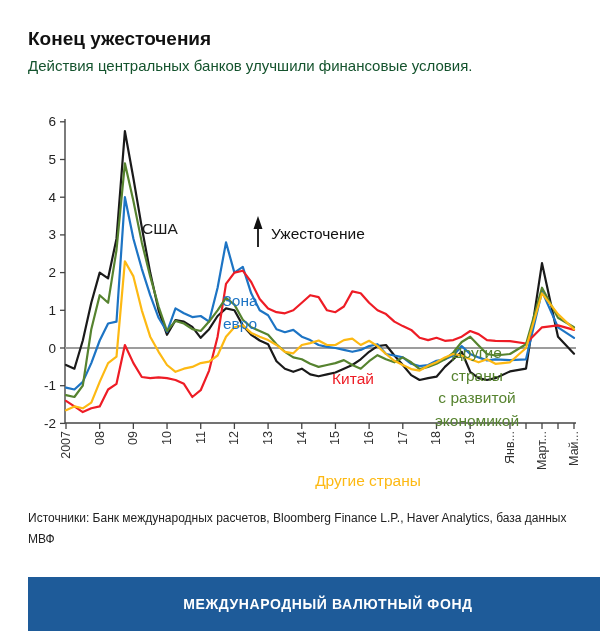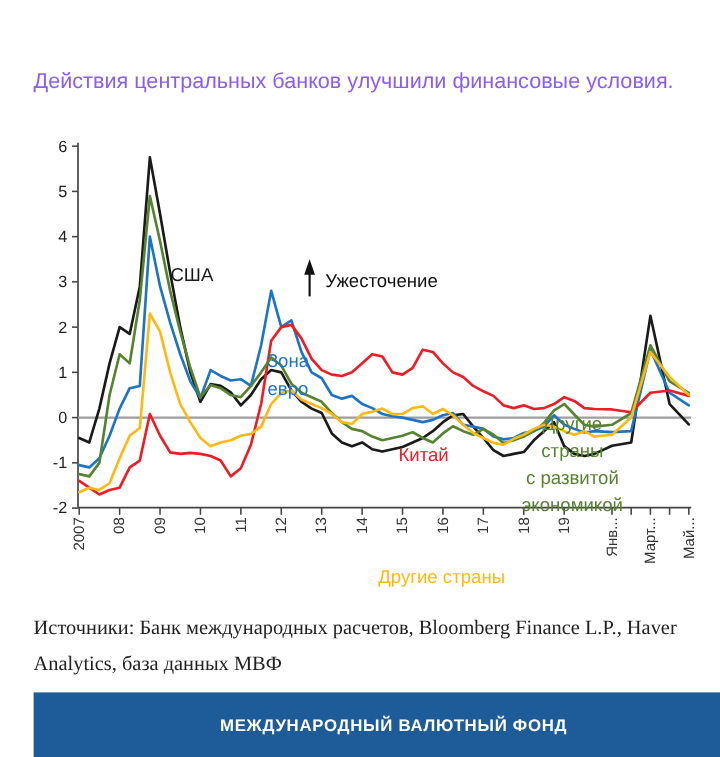--- a/index.html
+++ b/index.html
@@ -1,31 +1,32 @@
 <!DOCTYPE html>
 <html><head>
 <meta charset="utf-8">
 <style>
   html,body{margin:0;padding:0;background:#fff;}
   .page{position:relative;width:600px;height:631px;background:#ffffff;overflow:hidden;
         font-family:"Liberation Sans", sans-serif;color:#1a1a1a;}
   .title{position:absolute;left:28px;top:28px;margin:0;font-size:19px;font-weight:bold;color:#111;}
-  .subtitle{position:absolute;left:28px;top:57px;margin:0;font-size:18px;color:#8b5cf6;}
+  .subtitle{position:absolute;left:28px;top:57px;margin:0;font-size:15px;color:#14532d;}
   .chart-wrap{position:absolute;left:0;top:100px;width:600px;height:390px;}
-  .source{position:absolute;left:28px;top:508px;width:552px;margin:0;font-size:17px;
-          line-height:1.75;color:#222;font-family:Liberation Serif, serif;}
+  .source{position:absolute;left:28px;top:508px;width:552px;margin:0;font-size:12px;
+          line-height:1.75;color:#222;}
   .footer{position:absolute;left:0;top:577px;width:600px;height:54px;background:#1e5b99;margin-left:28px;}
   .footer span{display:block;text-align:center;line-height:54px;color:#ffffff;
                font-weight:bold;font-size:14px;letter-spacing:0.6px;}
   svg text{font-family:"Liberation Sans", sans-serif;}
 </style>
 </head>
 <body>
 
 <div class="page">
+  <h1 class="title">Конец ужесточения</h1>
   <p class="subtitle">Действия центральных банков улучшили финансовые условия.</p>
 
   <div class="chart-wrap">
     <svg id="chart-svg" width="600" height="390" viewBox="0 0 600 390">
         <line x1="65" y1="19" x2="65" y2="323" stroke="#444" stroke-width="1.4"></line>
         <line x1="65" y1="323" x2="576" y2="323" stroke="#444" stroke-width="1.4"></line>
         <line x1="60" y1="21.799999999999983" x2="65" y2="21.799999999999983" stroke="#444" stroke-width="1.3"></line>
         <text x="56" y="26.299999999999983" text-anchor="end" font-size="13.5" fill="#222">6</text>
         <line x1="60" y1="59.5" x2="65" y2="59.5" stroke="#444" stroke-width="1.3"></line>
         <text x="56" y="64" text-anchor="end" font-size="13.5" fill="#222">5</text>

